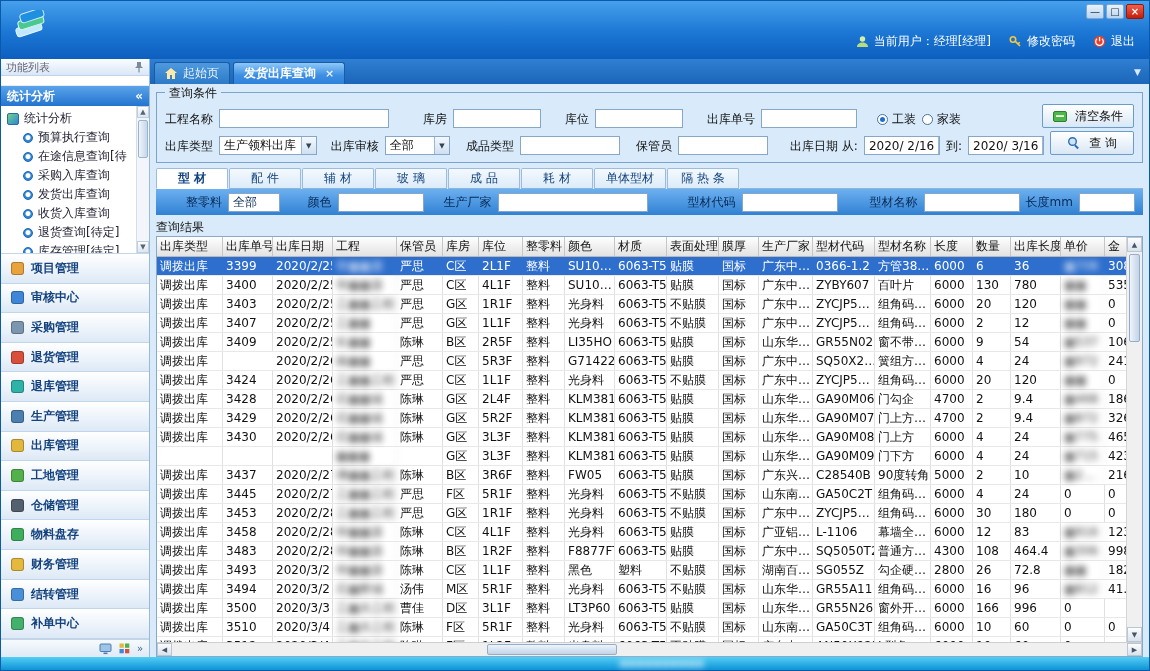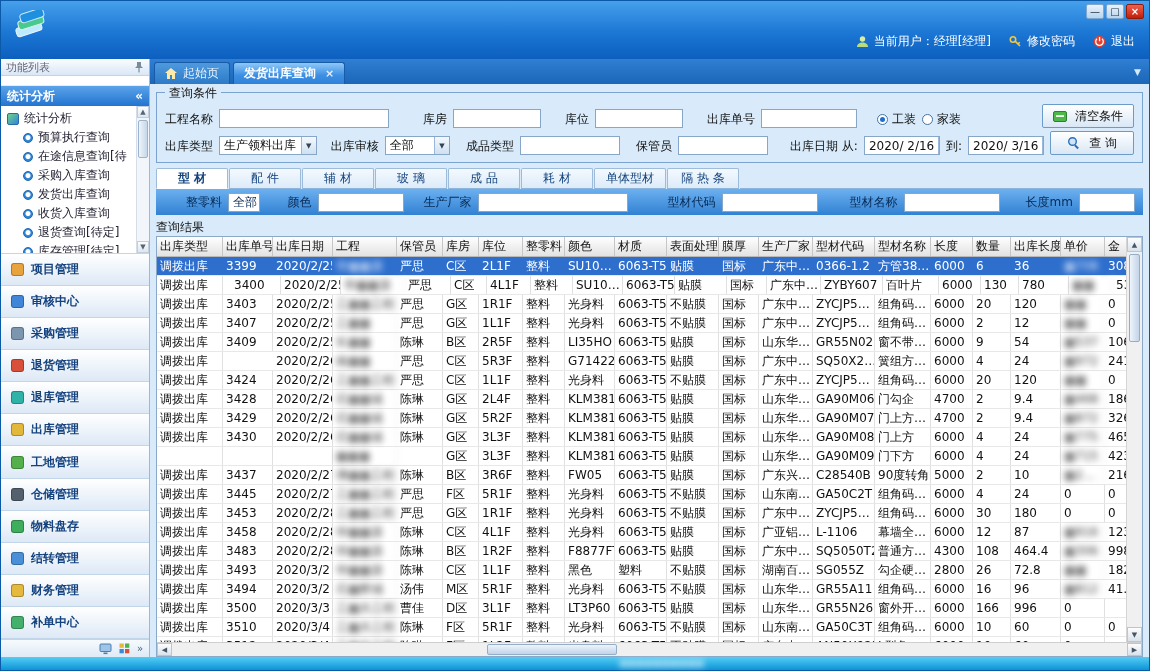--- a/index.html
+++ b/index.html
@@ -201,42 +201,46 @@
           </div>
           <div class="acc-item">
             <span class="acc-icon" style="background: rgb(216, 79, 58);"></span>
             <span class="acc-label">退货管理</span>
           </div>
           <div class="acc-item">
             <span class="acc-icon" style="background: rgb(47, 179, 168);"></span>
             <span class="acc-label">退库管理</span>
           </div>
           <div class="acc-item">
+            <span class="acc-icon" style="background: rgb(74, 127, 176);"></span>
+            <span class="acc-label">生产管理</span>
+          </div>
+          <div class="acc-item">
             <span class="acc-icon" style="background: rgb(226, 184, 60);"></span>
             <span class="acc-label">出库管理</span>
           </div>
           <div class="acc-item">
             <span class="acc-icon" style="background: rgb(84, 176, 74);"></span>
             <span class="acc-label">工地管理</span>
           </div>
           <div class="acc-item">
             <span class="acc-icon" style="background: rgb(85, 96, 110);"></span>
             <span class="acc-label">仓储管理</span>
           </div>
           <div class="acc-item">
             <span class="acc-icon" style="background: rgb(63, 174, 92);"></span>
             <span class="acc-label">物料盘存</span>
           </div>
           <div class="acc-item">
+            <span class="acc-icon" style="background: rgb(229, 185, 62);"></span>
+            <span class="acc-label">财务管理</span>
+          </div>
+          <div class="acc-item">
             <span class="acc-icon" style="background: rgb(74, 144, 217);"></span>
             <span class="acc-label">结转管理</span>
-          </div>
-          <div class="acc-item">
-            <span class="acc-icon" style="background: rgb(229, 185, 62);"></span>
-            <span class="acc-label">财务管理</span>
           </div>
           <div class="acc-item">
             <span class="acc-icon" style="background: rgb(67, 176, 107);"></span>
             <span class="acc-label">补单中心</span>
           </div>
         </div>
       <div class="sidebar-footer">
         <svg width="13" height="12" viewBox="0 0 13 12">
             <rect x="1" y="1" width="11" height="7.5" rx="1" fill="#9fc4e8" stroke="#4a7fb0"></rect>
             <rect x="4.5" y="9.5" width="4" height="1.6" fill="#4a7fb0"></rect>
@@ -349,21 +353,21 @@
 
           </div>
           <span class="lbl" style="margin-left:22px">颜色</span>
           <input class="box" style="width: 86px;">
           <span class="lbl" style="margin-left:14px">生产厂家</span>
           <input class="box" style="width: 150px;">
           <span class="lbl" style="margin-left:34px">型材代码</span>
           <input class="box" style="width: 96px;">
           <span class="lbl" style="margin-left:26px">型材名称</span>
           <input class="box" style="width: 96px;">
-          <span class="lbl" style="margin-left:20px">长度mm</span>
+          <span class="lbl" style="">长度mm</span>
           <input class="box" style="width: 56px;">
         </div>
 
         <div class="results-label">查询结果</div>
         <div class="table-area">
           <div class="tviewport">
             <div class="thead" id="thead">
                 <div class="th" style="width: 66px;">出库类型</div>
                 <div class="th" style="width: 50px;">出库单号</div>
                 <div class="th" style="width: 60px;">出库日期</div>
@@ -403,21 +407,21 @@
                   <div class="td" style="width: 62px;">0366-1.2</div>
                   <div class="td" style="width: 56px;">方管38…</div>
                   <div class="td" style="width: 42px;">6000</div>
                   <div class="td" style="width: 38px;">6</div>
                   <div class="td" style="width: 50px;">36</div>
                   <div class="td redacted" style="width: 44px;">▦708</div>
                   <div class="td" style="width: 35px;">308</div>
                 </div>
                 <div class="tr">
                   <div class="td" style="width: 66px;">调拨出库</div>
-                  <div class="td" style="width: 50px; margin-left: 8px;">3400</div>
+                  <div class="td" style="width: 50px;">3400</div>
                   <div class="td" style="width: 60px;">2020/2/25</div>
                   <div class="td redacted" style="width: 64px;">华▦▦源</div>
                   <div class="td" style="width: 46px;">严思</div>
                   <div class="td" style="width: 36px;">C区</div>
                   <div class="td" style="width: 44px;">4L1F</div>
                   <div class="td" style="width: 42px;">整料</div>
                   <div class="td" style="width: 50px;">SU10…</div>
                   <div class="td" style="width: 52px;">6063-T5</div>
                   <div class="td" style="width: 52px;">贴膜</div>
                   <div class="td" style="width: 40px;">国标</div>
@@ -705,21 +709,21 @@
                   <div class="td" style="width: 42px;">整料</div>
                   <div class="td" style="width: 50px;">光身料</div>
                   <div class="td" style="width: 52px;">6063-T5</div>
                   <div class="td" style="width: 52px;">贴膜</div>
                   <div class="td" style="width: 40px;">国标</div>
                   <div class="td" style="width: 54px;">广亚铝…</div>
                   <div class="td" style="width: 62px;">L-1106</div>
                   <div class="td" style="width: 56px;">幕墙全…</div>
                   <div class="td" style="width: 42px;">6000</div>
                   <div class="td" style="width: 38px;">12</div>
-                  <div class="td" style="width: 50px;">87</div>
+                  <div class="td" style="width: 50px;">83</div>
                   <div class="td redacted" style="width: 44px;">▦916</div>
                   <div class="td" style="width: 35px;">123</div>
                 </div>
                 <div class="tr">
                   <div class="td" style="width: 66px;">调拨出库</div>
                   <div class="td" style="width: 50px;">3483</div>
                   <div class="td" style="width: 60px;">2020/2/28</div>
                   <div class="td redacted" style="width: 64px;">华▦▦源</div>
                   <div class="td" style="width: 46px;">陈琳</div>
                   <div class="td" style="width: 36px;">B区</div>

